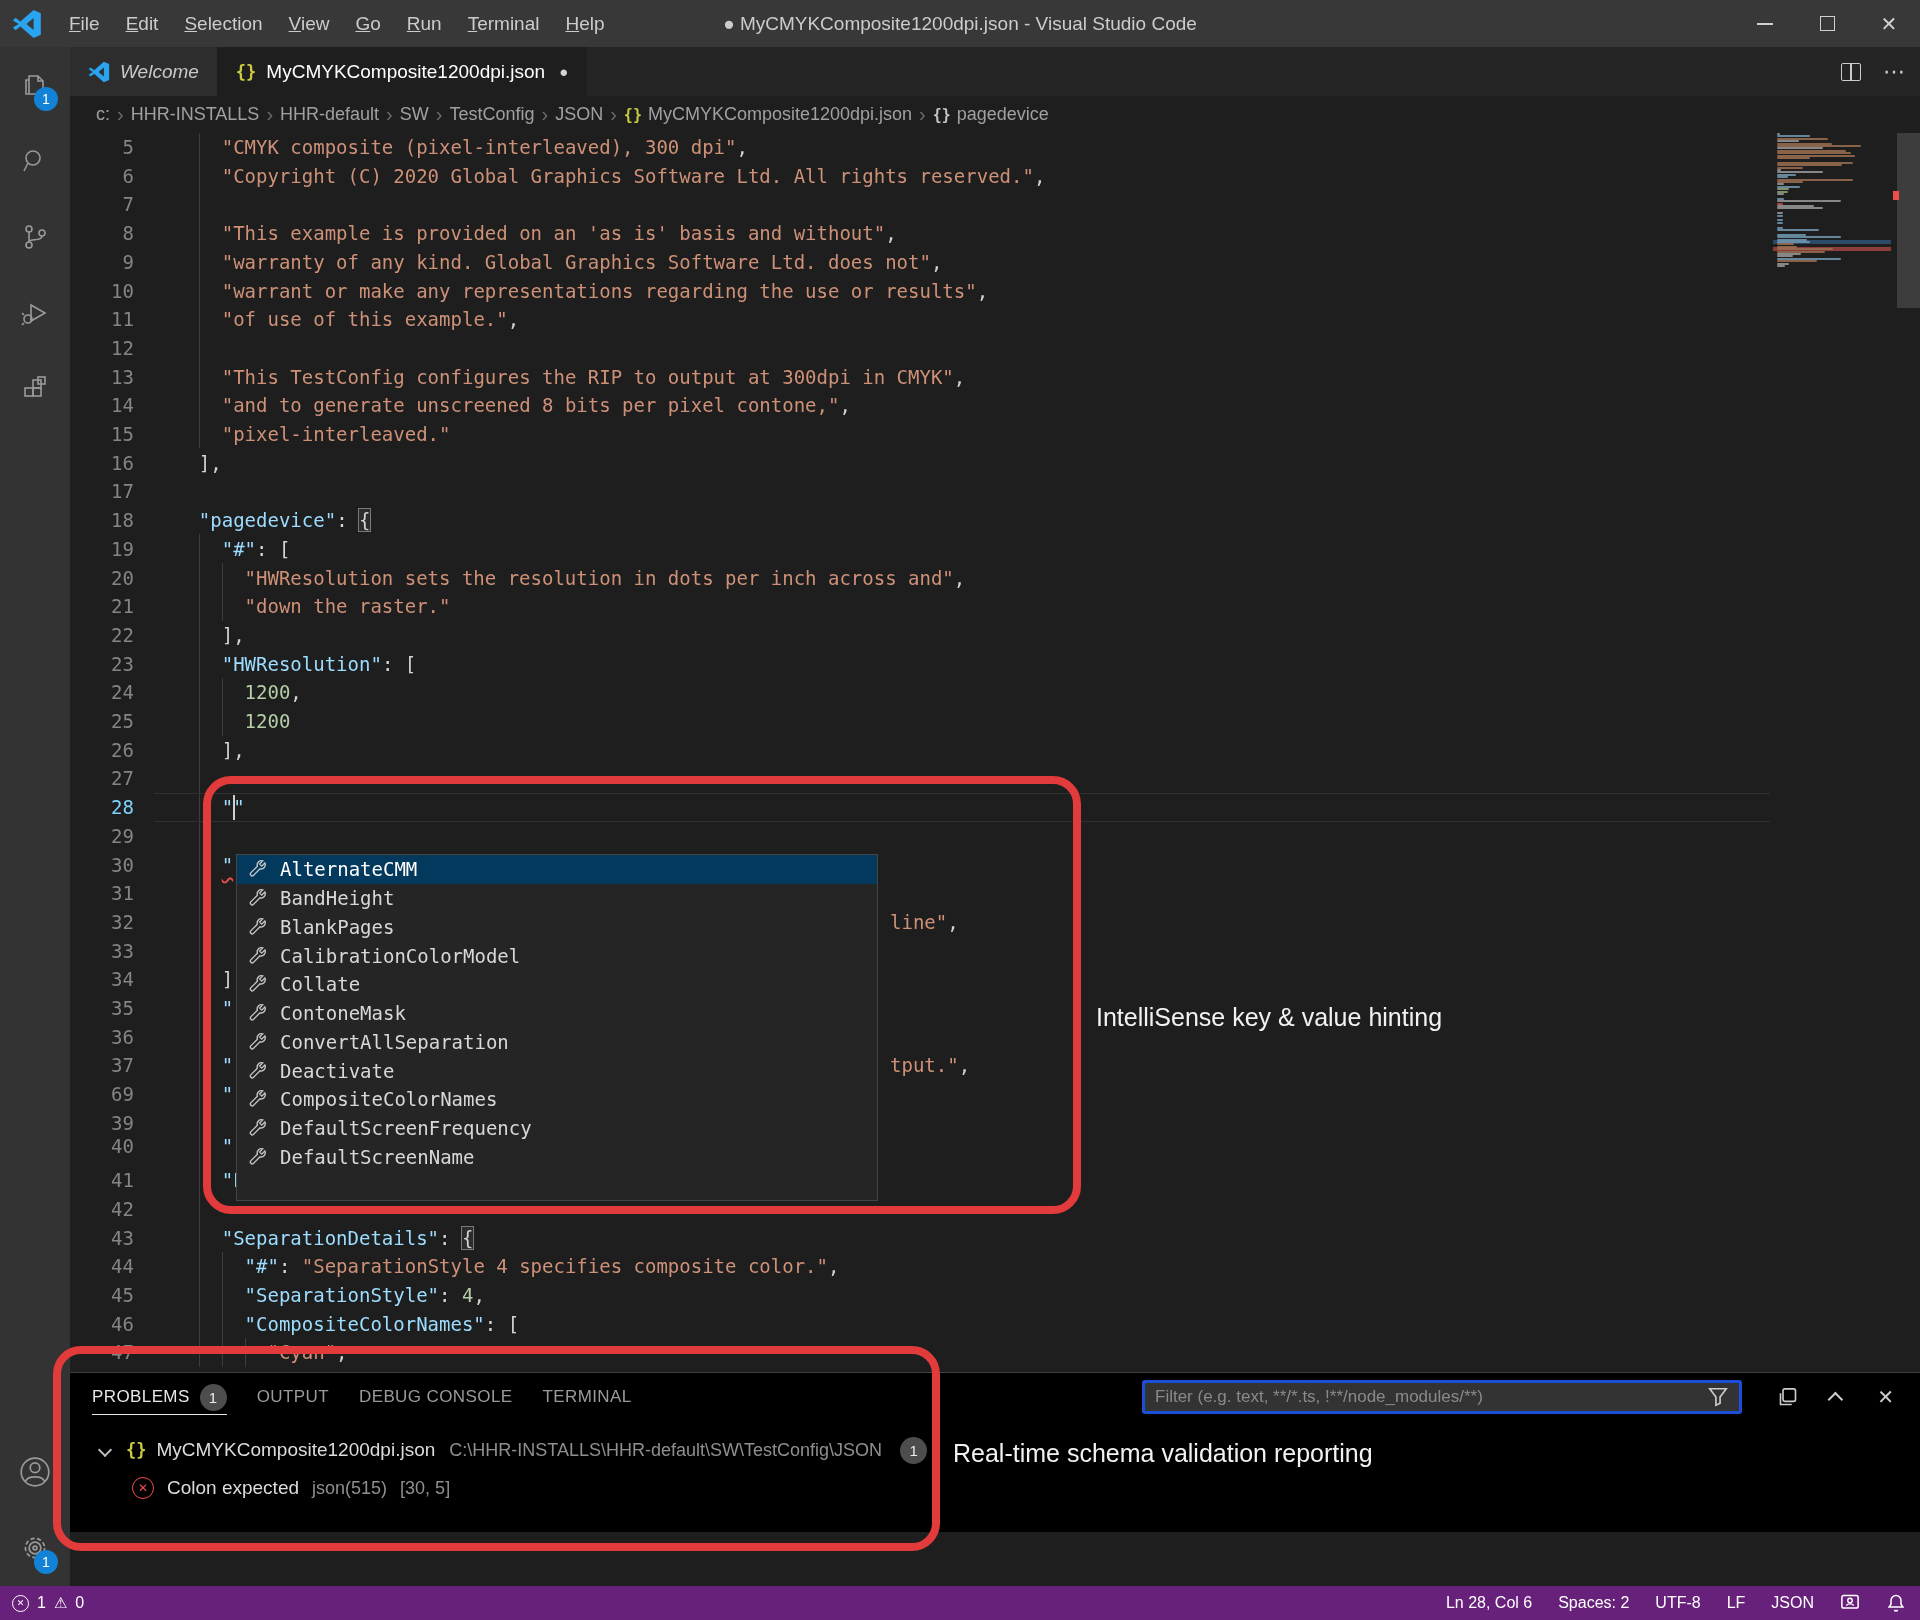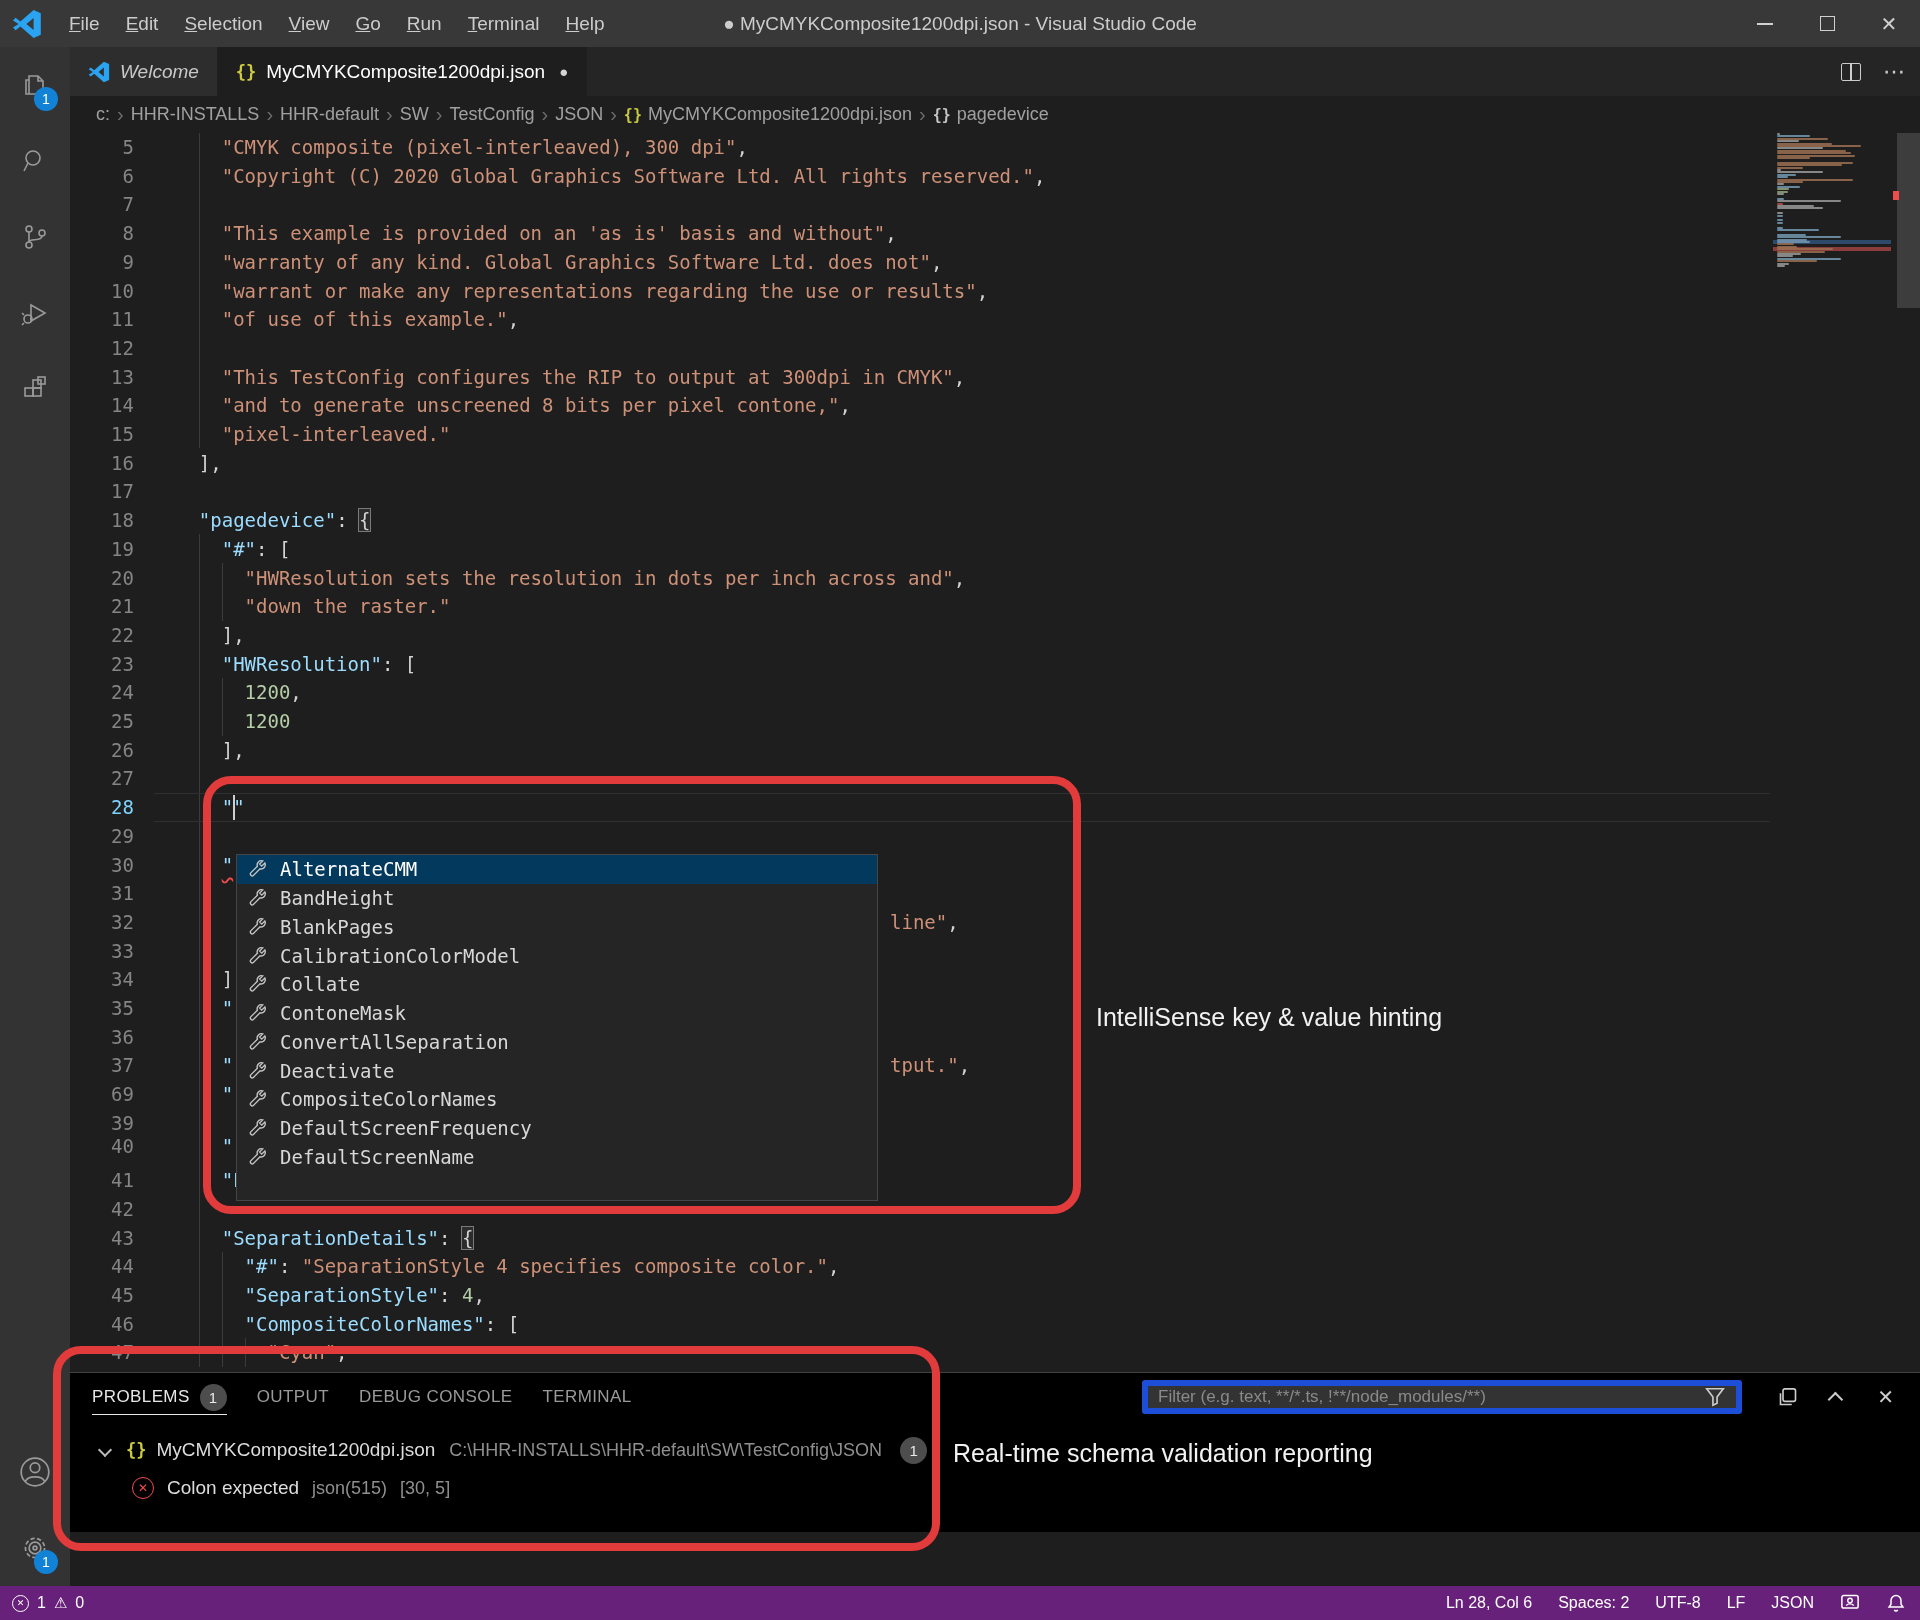--- a/index.html
+++ b/index.html
@@ -77,21 +77,21 @@
   .sug-row.sel { background:#04395e; color:#ffffff; }
   .sug-row svg { margin:0 12px 0 11px; flex:0 0 auto; }
 
   
   .panel { position:absolute; left:70px; top:1372px; right:0; height:160px; background:#000000; border-top:1px solid #414141; }
   .panel-header { position:relative; height:48px; display:flex; align-items:center; padding-left:22px; gap:30px; }
   .ptab { position:relative; color:#9a9a9a; font-size:17px; letter-spacing:.4px; display:flex; align-items:center; gap:10px; height:100%; }
   .ptab.active { color:#e7e7e7; }
   .ptab.active::after { content:""; position:absolute; left:0; right:0; bottom:6px; height:1px; background:#e7e7e7; }
   .pbadge { min-width:27px; height:27px; border-radius:14px; background:#4d4d4d; color:#eaeaea; font-size:15px; display:flex; align-items:center; justify-content:center; }
-  .filterbox { position:absolute; right:178px; top:7px; width:600px; height:34px; background:#333333; border:6px solid #1d4ed8; border-radius:3px; display:flex; align-items:center; }
+  .filterbox { position:absolute; right:178px; top:7px; width:600px; height:34px; background:#333333; border:3px solid #1d4ed8; border-radius:3px; display:flex; align-items:center; }
   .filterbox input { flex:1; background:transparent; border:none; outline:none; color:#bbbbbb; font-size:17px; padding:0 10px; font-family:"Liberation Sans",sans-serif; }
   .filterbox input::placeholder { color:#8a8a8a; }
   .panel-icons { position:absolute; right:26px; top:0; height:48px; display:flex; align-items:center; gap:34px; color:#cccccc; }
   .chev-up { width:11px; height:11px; border-left:2px solid #ccc; border-top:2px solid #ccc; transform:rotate(45deg) translateY(3px); }
   .x-glyph { font-size:20px; color:#cccccc; }
   .tree-row1 { position:absolute; left:0; top:58px; height:38px; display:flex; align-items:center; padding-left:30px; }
   .tree-row2 { position:absolute; left:0; top:96px; height:38px; display:flex; align-items:center; padding-left:62px; }
   .chev-down { width:10px; height:10px; border-left:2px solid #bbb; border-bottom:2px solid #bbb; transform:rotate(-45deg); margin-right:16px; }
   .fname { color:#dcdcdc; font-size:19px; margin-left:10px; }
   .fpath { color:#8f8f8f; font-size:18px; margin-left:14px; }

